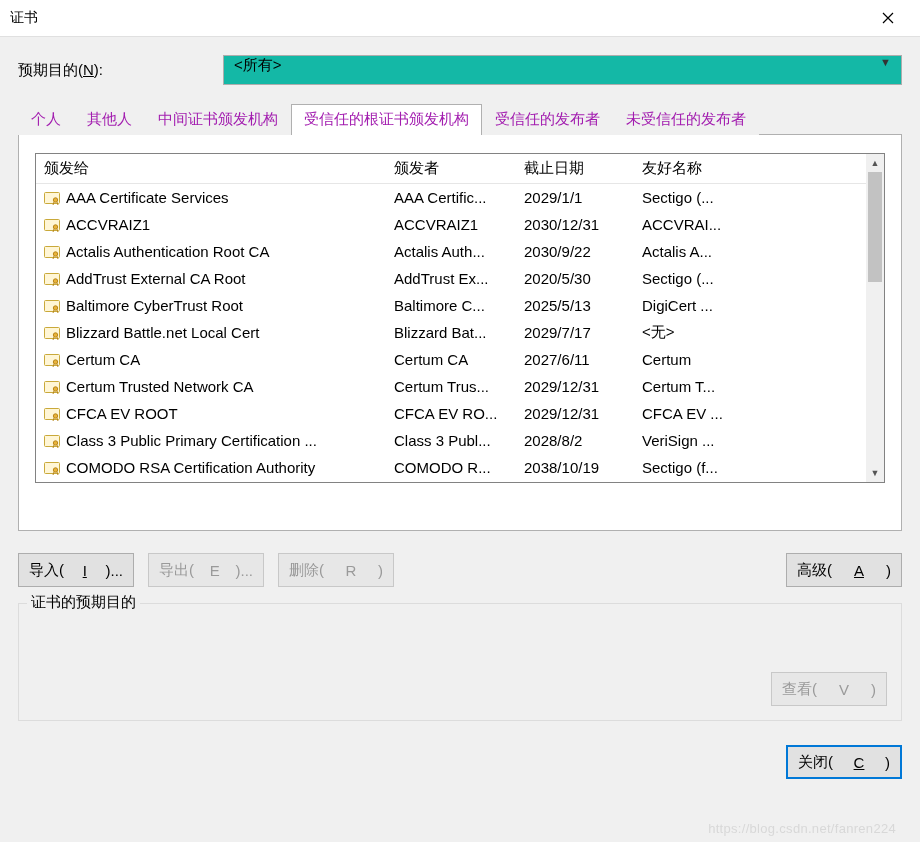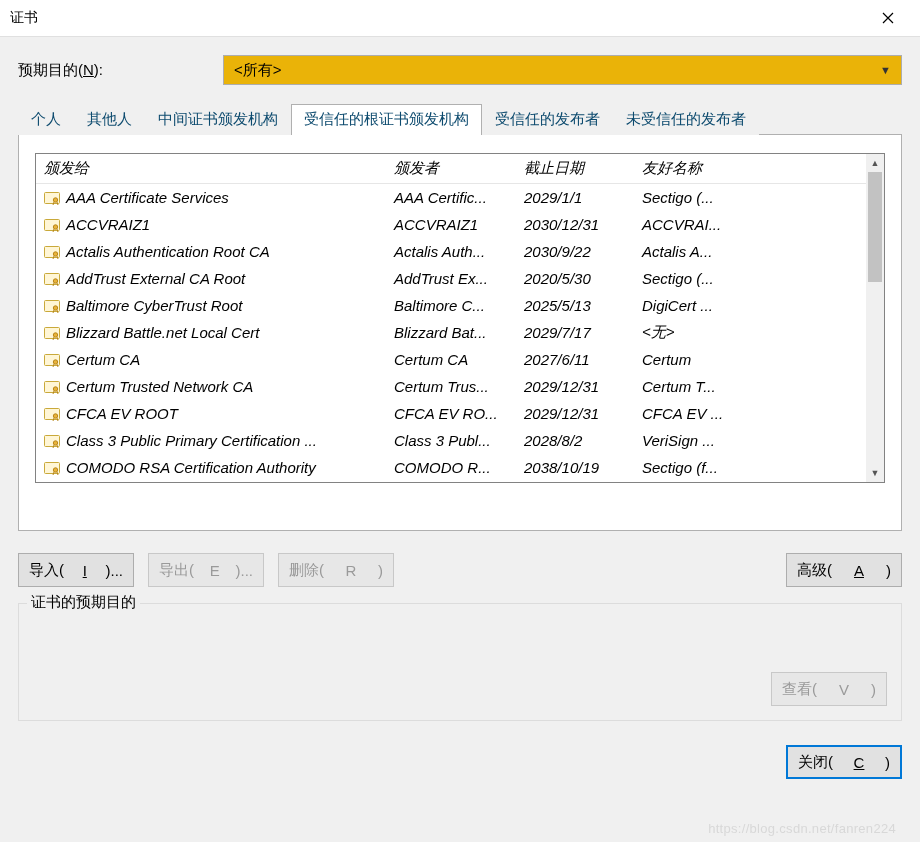--- a/index.html
+++ b/index.html
@@ -5,27 +5,27 @@
   * { box-sizing: border-box; font-family: "Segoe UI", Tahoma, sans-serif; font-size: 15px; }
   body { margin: 0; background: #fff; color: #000; }
   .window { width: 920px; height: 842px; background: #fff; position: relative; }
   .titlebar { height: 36px; display: flex; align-items: center; justify-content: space-between; padding: 0 12px 0 10px; }
   .titlebar .title { font-size: 14px; }
   .titlebar .close { width: 40px; height: 36px; display: flex; align-items: center; justify-content: center; cursor: pointer; }
   .content { background: #f0f0f0; border-top: 1px solid #e0e0e0; padding: 18px 18px 14px 18px; height: calc(100% - 36px); position: relative; }
   .row-purpose { display: flex; align-items: center; margin-bottom: 18px; }
   .row-purpose label { width: 205px; }
   .underline { text-decoration: underline; }
-  .select { flex: 1; height: 30px; background: #eab308; border: 1px solid #adadad; display: flex; align-items: center; justify-content: space-between; padding: 0 10px; cursor: pointer; }
+  .select { flex: 1; height: 30px; background: #14b8a6; border: 1px solid #adadad; display: flex; align-items: flex-start; justify-content: space-between; padding: 0 10px; cursor: pointer; }
   .select .chev { font-size: 11px; color: #333; }
   .tabs { display: flex; border-bottom: 1px solid #b0b0b0; }
-  .tab { padding: 5px 12px 6px 12px; border: 1px solid transparent; border-bottom: none; cursor: pointer; position: relative; top: 1px; background: #f0f0f0; color: #0c4a6e; }
+  .tab { padding: 5px 12px 6px 12px; border: 1px solid transparent; border-bottom: none; cursor: pointer; position: relative; top: 1px; background: #f0f0f0; color: #a21caf; }
   .tab.active { background: #fff; border-color: #b0b0b0; }
   .tabpanel { background: #fff; border: 1px solid #b0b0b0; border-top: none; padding: 18px 16px 22px 16px; height: 396px; }
-  .listbox { border: 1px solid #828282; height: 330px; position: relative; display: flex; font-style: italic; }
+  .listbox { border: 1px solid #828282; height: 330px; position: relative; display: flex; }
   .list-scroll { overflow: hidden; flex: 1; }
   .list-header { display: flex; background: #fff; height: 30px; align-items: center; border-bottom: 1px solid #e6e6e6; }
   .col { padding: 0 8px; overflow: hidden; white-space: nowrap; text-overflow: ellipsis; }
   .c1 { width: 350px; }
   .c2 { width: 130px; }
   .c3 { width: 118px; }
   .c4 { width: 200px; }
   .list-body { }
   .list-row { display: flex; height: 27px; align-items: center; cursor: pointer; }
   .list-row .c1 { display: flex; align-items: center; gap: 6px; }

